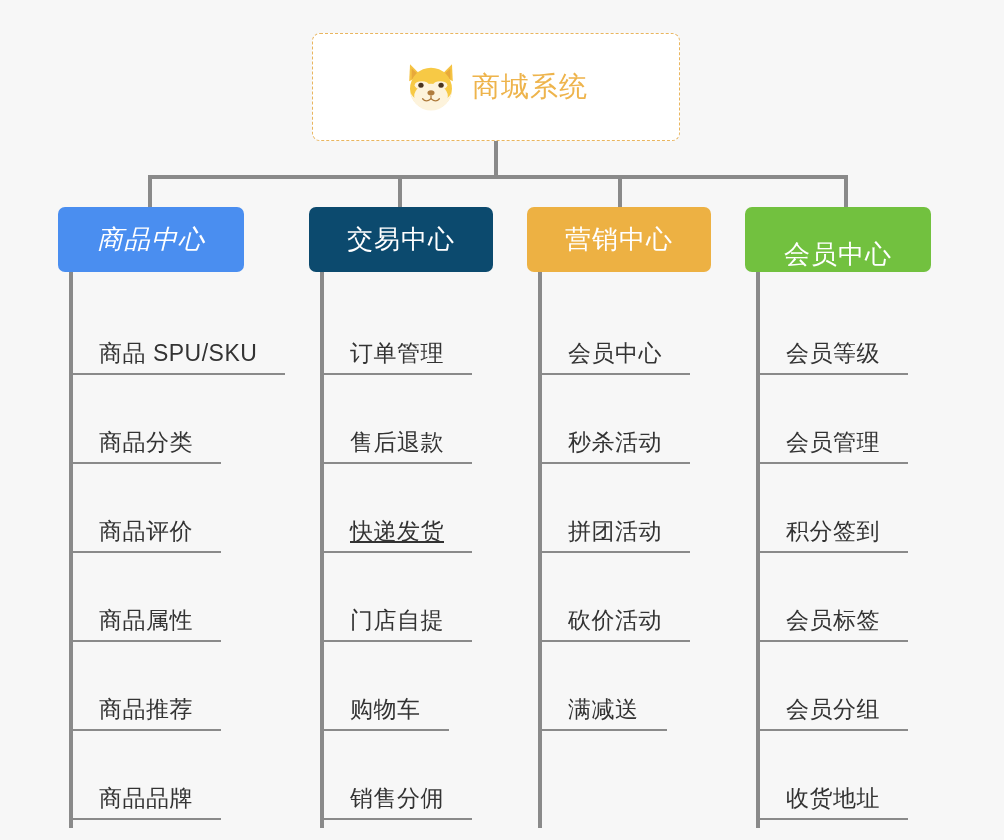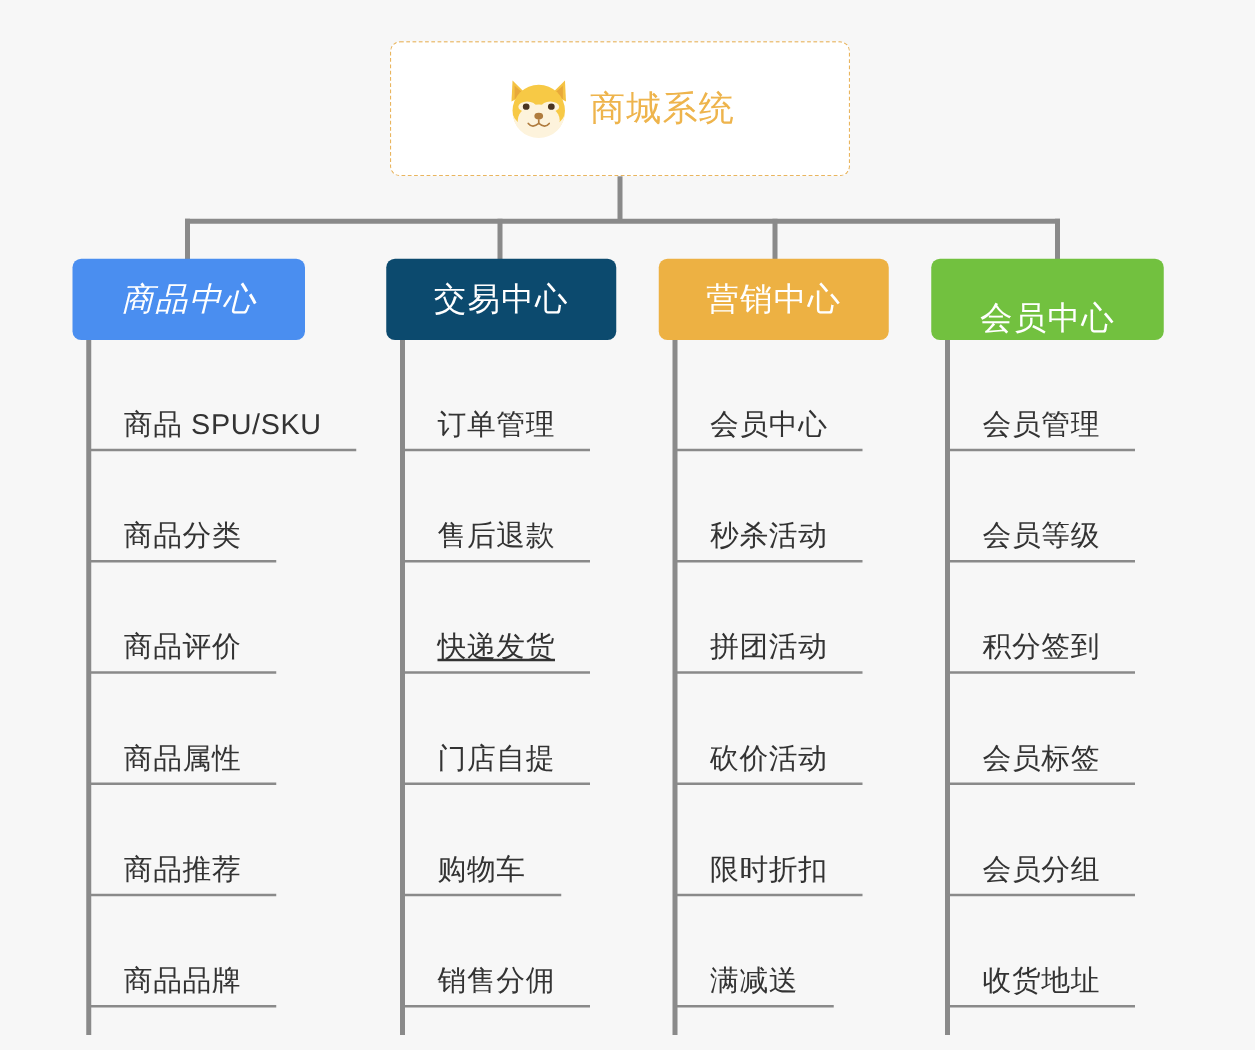--- a/index.html
+++ b/index.html
@@ -75,21 +75,21 @@
     justify-content: center;
     color: #ffffff;
     font-size: 26px;
     letter-spacing: 1px;
     position: relative;
     z-index: 2;
   }
   .col-body {
     position: relative;
     margin-top: 0;
-    padding-top: 0;
+    padding-top: 14px;
   }
   
   .spine {
     position: absolute;
     left: 11px;
     top: 0;
     width: 4px;
     background: #8a8a8a;
     z-index: 1;
   }
@@ -215,41 +215,38 @@
       <div class="leaf">
           <span class="leaf-inner" style="border-bottom-color: rgb(138, 138, 138); text-align: right;">秒杀活动</span>
         </div>
       <div class="leaf">
           <span class="leaf-inner" style="border-bottom-color: rgb(138, 138, 138);">拼团活动</span>
         </div>
       <div class="leaf">
           <span class="leaf-inner" style="border-bottom-color: rgb(138, 138, 138);">砍价活动</span>
         </div>
       <div class="leaf">
-          <span class="leaf-inner" style="border-bottom-color: rgb(138, 138, 138);">限时折扣</span>
-        </div>
-      <div class="leaf">
           <span class="leaf-inner" style="border-bottom-color: rgb(138, 138, 138);">满减送</span>
         </div>
     </div>
   </div>
 
   <div class="column" style="left:745px; width:186px;">
     <div class="col-head" style="width: 186px; background: rgb(114, 193, 63); align-items: flex-end;">
       <span>会员中心</span>
     </div>
     <div class="col-body">
       <div class="spine" style="height: 556px; background: rgb(138, 138, 138);"></div>
       <div class="leaf">
+          <span class="leaf-inner" style="border-bottom-color: rgb(138, 138, 138);">会员等级</span>
+        </div>
+      <div class="leaf">
           <span class="leaf-inner" style="border-bottom-color: rgb(138, 138, 138);">会员管理</span>
         </div>
       <div class="leaf">
-          <span class="leaf-inner" style="border-bottom-color: rgb(138, 138, 138);">会员等级</span>
-        </div>
-      <div class="leaf">
           <span class="leaf-inner" style="border-bottom-color: rgb(138, 138, 138); margin-top: 40px;">积分签到</span>
         </div>
       <div class="leaf">
           <span class="leaf-inner" style="border-bottom-color: rgb(138, 138, 138);">会员标签</span>
         </div>
       <div class="leaf">
           <span class="leaf-inner" style="border-bottom-color: rgb(138, 138, 138);">会员分组</span>
         </div>
       <div class="leaf">
           <span class="leaf-inner" style="border-bottom-color: rgb(138, 138, 138);">收货地址</span>

